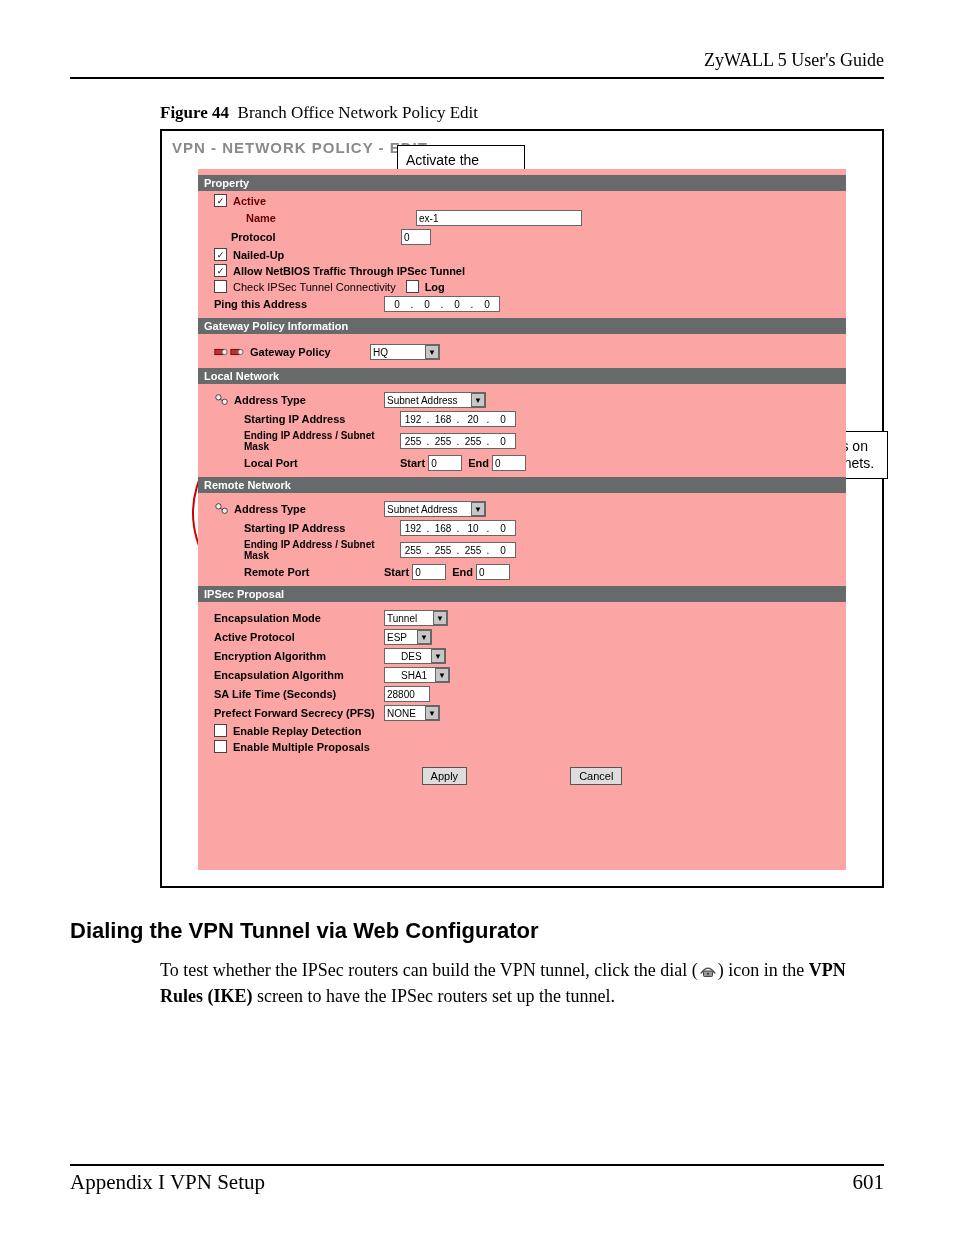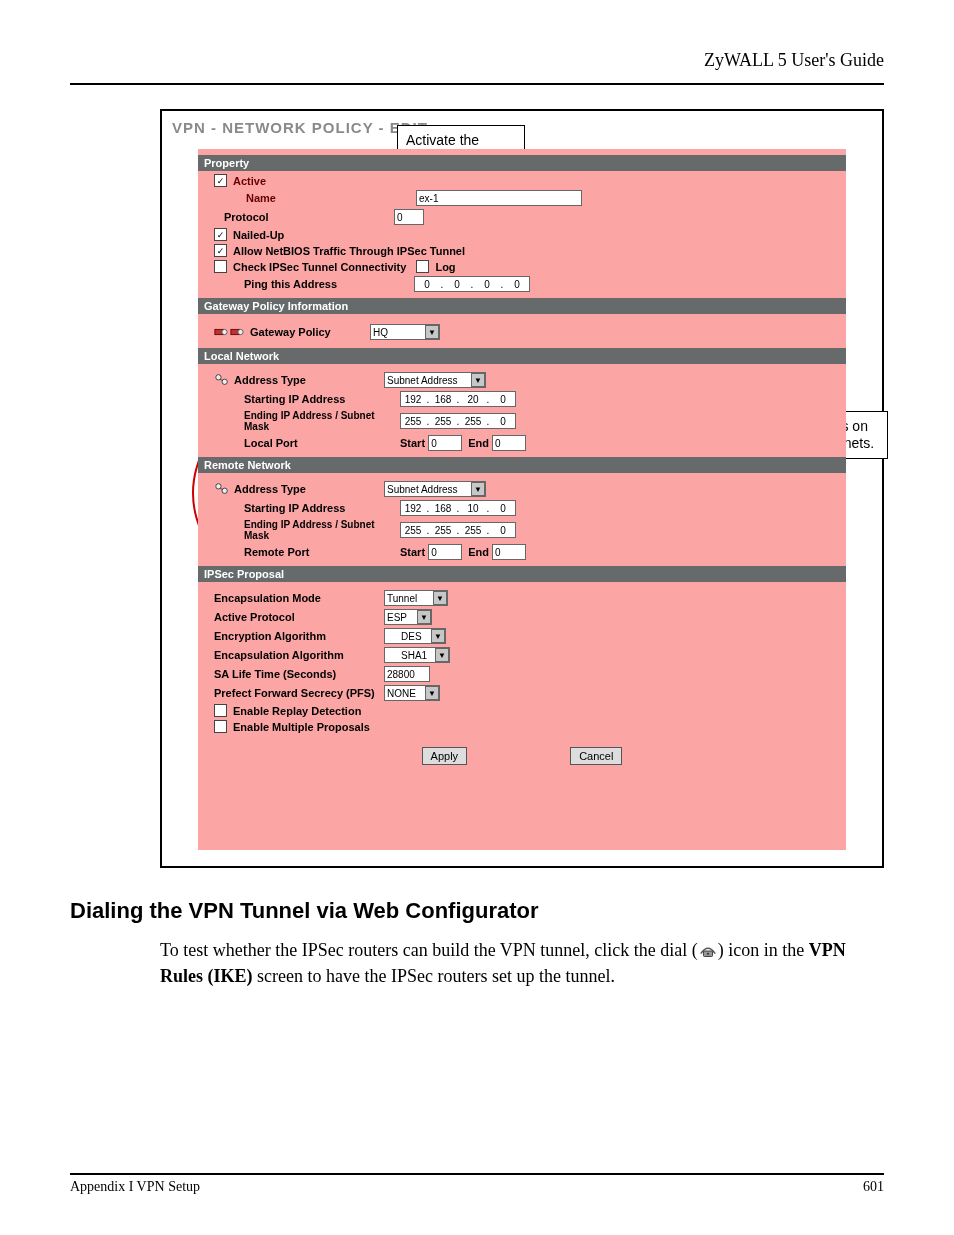--- a/index.html
+++ b/index.html
@@ -1,17 +1,17 @@
 <!DOCTYPE html>
 <html><head>
 <meta charset="utf-8">
 <style>
 html,body{margin:0;padding:0;background:#fff;font-family:"Times New Roman",Times,serif;color:#000}
 .page{width:954px;height:1235px;position:relative;margin:0 auto;box-sizing:border-box;padding:50px 70px 40px 70px}
-.header-guide{text-align:right;font-size:18px;padding-bottom:12px}
+.header-guide{text-align:right;font-size:18px;padding-bottom:6px}
 .hr{border:0;border-top:2px solid #000;margin:0 0 24px 0}
 .figcap{font-size:17px;margin:8px 0 6px 90px}
 .figcap b{font-weight:bold}
 .figure-box{border:2px solid #000;margin-left:90px;height:755px;position:relative;font-family:Arial,Helvetica,sans-serif}
 .panel-title{font-weight:bold;color:#8a8a8a;letter-spacing:1px;font-size:15px;margin:8px 0 0 10px}
 .panel-body{background:#fca5a5;position:absolute;left:36px;right:36px;top:38px;bottom:16px;font-size:11px;color:#000}
 .section-bar{background:#666a6a;color:#fff;font-weight:bold;font-size:11px;padding:2px 6px;margin-top:6px}
 .row{display:flex;align-items:center;margin:3px 0 0 16px}
 .row .lbl{width:170px;font-weight:bold}
 .row .lbl2{width:170px;font-weight:bold;font-size:10px}
@@ -31,31 +31,34 @@
 
 .callout{position:absolute;background:#fff;border:1px solid #000;font-family:Arial,Helvetica,sans-serif;font-size:14px;padding:6px 8px;line-height:1.2}
 
 .redcirc{position:absolute;border:2px solid #c00;border-radius:50%/50%;pointer-events:none}
 .h2{font-family:Arial,Helvetica,sans-serif;font-size:22px;font-weight:bold;margin:30px 0 14px 0}
 .para{font-size:18px;margin-left:90px;line-height:1.35}
 .dial-icon{display:inline-block;vertical-align:middle}
 .dial-icon svg{width:20px;height:14px}
 .footer{position:absolute;left:70px;right:70px;bottom:40px}
 .footer .hr2{border:0;border-top:2px solid #000;margin-bottom:4px}
-.footer .row2{display:flex;justify-content:space-between;font-size:14px}
+.footer .row2{display:flex;justify-content:space-between;font-size:21px}
 
 .arrow{position:absolute;pointer-events:none}
 </style>
 </head>
 <body>
 <div class="page">
 
 <div class="header-guide">ZyWALL 5 User's Guide</div>
 <hr class="hr">
 
+<div class="figcap">
+  <b>Figure 44</b>&nbsp;&nbsp;<span>Branch Office Network Policy Edit</span>
+</div>
 
 <div class="figure-box">
   <div class="panel-title"><span>VPN - NETWORK POLICY - EDIT</span></div>
 
   <div class="callout" style="left:235px;top:14px;width:110px">Activate the network policy.</div>
   <svg class="arrow" style="left:90px;top:58px;width:150px;height:30px">
         <line x1="145" y1="2" x2="5" y2="25" stroke="#000" stroke-width="2"></line>
         <polygon points="5,25 18,15 18,28" fill="#000"></polygon>
       </svg>
 
@@ -73,39 +76,39 @@
 
     <div class="row">
           <span class="cb">✓</span>
           <span class="lbl" style="color:#600">Active</span>
         </div>
     <div class="row">
           <span class="lbl" style="color:#600;margin-left:32px">Name</span>
           <span class="field" style="width:160px">ex-1</span>
         </div>
     <div class="row">
-          <span class="lbl" style="margin-left:10px">Protocol</span>
+          <span class="lbl" style="margin-left:17px">Protocol</span>
           <span class="field" style="width:24px">0</span>
         </div>
     <div class="row">
           <span class="cb">✓</span>
           <span class="lbl">Nailed-Up</span>
         </div>
     <div class="row">
           <span class="cb">✓</span>
           <span style="font-weight:bold">Allow NetBIOS Traffic Through IPSec Tunnel</span>
         </div>
     <div class="row">
           <span class="cb"></span>
-          <span style="font-weight:bold;margin-right:10px">Check IPSec Tunnel Connectivity</span>
+          <span style="font-weight:normal;margin-right:10px">Check IPSec Tunnel Connectivity</span>
           <span class="cb"></span>
           <span style="font-weight:bold">Log</span>
         </div>
     <div class="row">
-          <span class="lbl" style="margin-left:30px">Ping this Address</span>
+          <span class="lbl" style="">Ping this Address</span>
       <span class="ipbox">
             <span>0</span>
             <span class="dot">.</span>
             <span>0</span>
             <span class="dot">.</span>
             <span>0</span>
             <span class="dot">.</span>
             <span>0</span>
           </span>
     </div>
@@ -204,21 +207,21 @@
       <span class="ipbox">
             <span>255</span>
             <span class="dot">.</span>
             <span>255</span>
             <span class="dot">.</span>
             <span>255</span>
             <span class="dot">.</span>
             <span>0</span>
           </span>
         </div>
-    <div class="row"><span class="lbl" style="margin-left:30px;width:156px">Remote Port</span>
+    <div class="row"><span class="lbl" style="margin-left:30px;width:140px">Remote Port</span>
       <b>Start</b>&nbsp;<span class="field" style="width:28px">0</span>&nbsp;&nbsp;
       <b>End</b>&nbsp;<span class="field" style="width:28px">0</span></div>
 
     <div class="section-bar">IPSec Proposal</div>
     <div class="row" style="margin-top:8px">
           <span class="lbl">Encapsulation Mode</span>
           <span class="sel">
             <span style="width:44px;padding-left:2px">Tunnel</span>
             <span class="tri">▼</span>
           </span>

